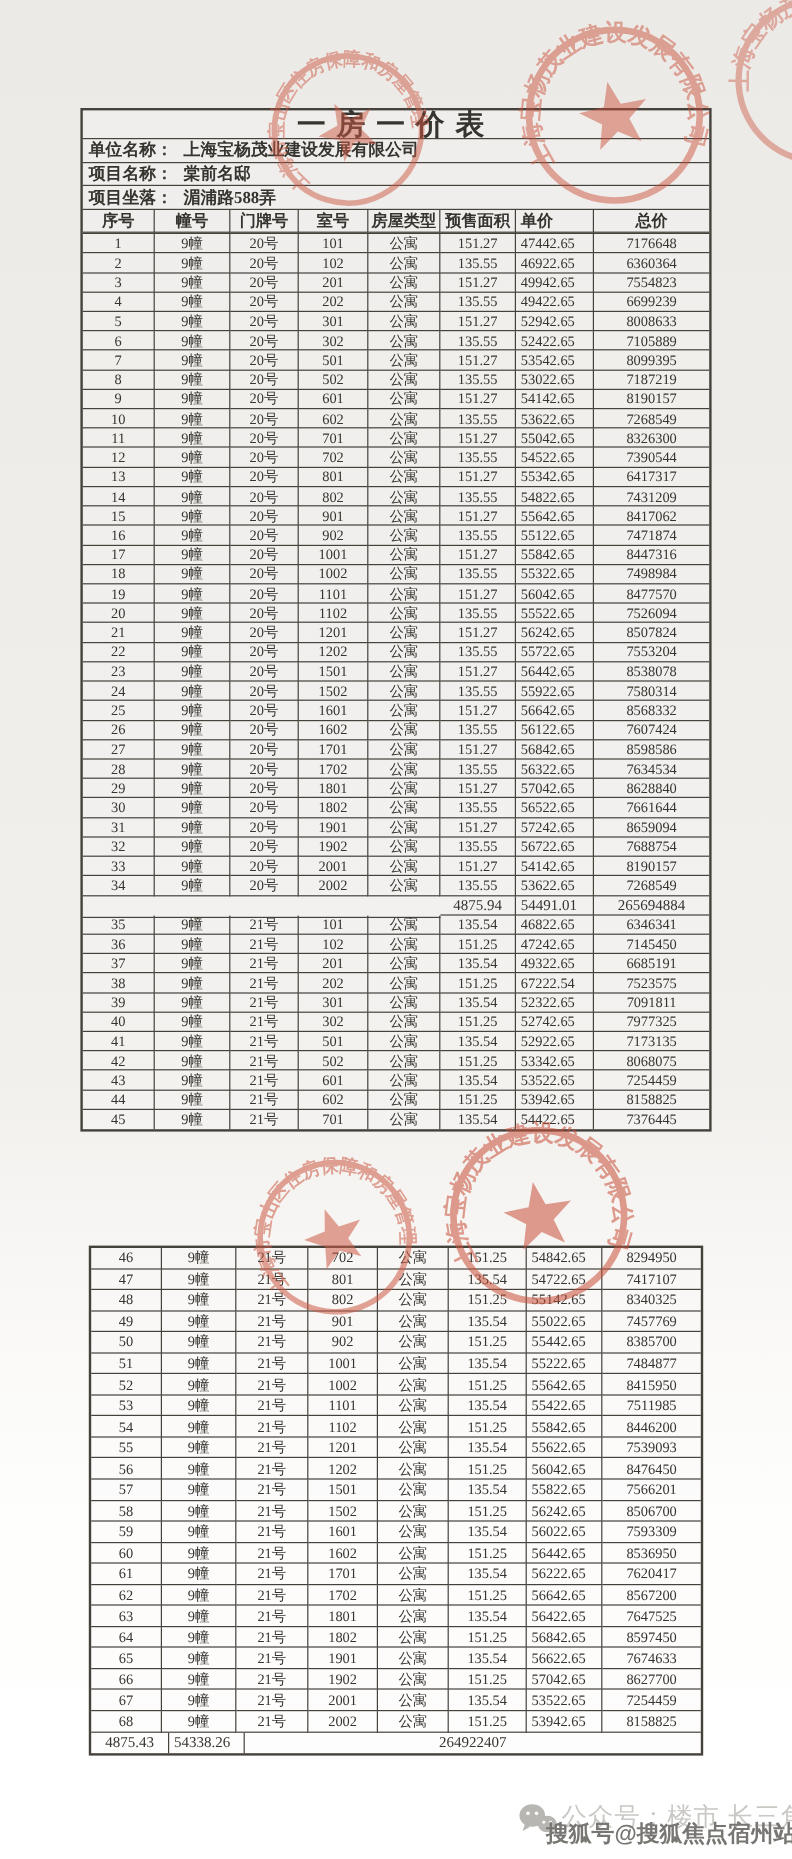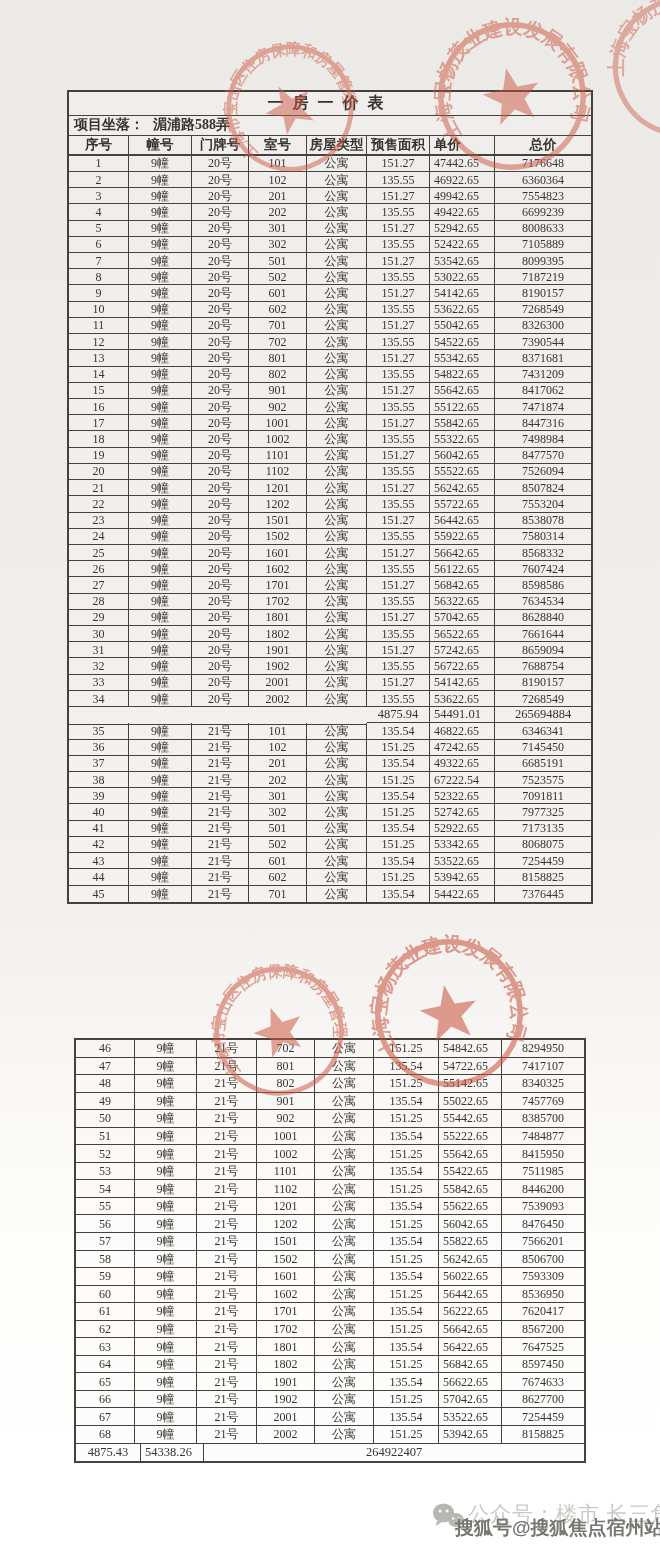--- a/index.html
+++ b/index.html
@@ -8,21 +8,21 @@
     background:linear-gradient(180deg,#eceae7 0%,#efeeeb 40%,#f1f0ed 58%,#f9f8f6 70%,#fefefd 82%,#ffffff 100%);
     font-family:"Liberation Serif","DejaVu Serif",serif;
     color:var(--ink,#36342f);
   }
   .stage{position:absolute;inset:0;}
   
   .price-table{position:absolute;border:2px solid var(--line,#45423c);box-sizing:border-box;background:rgba(250,249,247,.25);}
   #table1{left:67px;top:90px;width:526px;}
   #table2{left:74px;top:1038px;width:512px;}
   .title-row{height:23px;display:flex;align-items:center;justify-content:center;
-    font-size:16px;font-weight:bold;letter-spacing:9px;border-bottom:1px solid var(--line);}
+    font-size:24px;font-weight:bold;letter-spacing:9px;border-bottom:1px solid var(--line);}
   .info-row{height:18.7px;display:flex;align-items:center;padding-left:5px;
     font-size:14px;font-weight:bold;border-bottom:1px solid var(--line);white-space:nowrap;}
   .info-label{margin-right:9px;}
   .header-row{display:flex;height:19px;border-bottom:1px solid var(--line);text-align:center;}
   .header-row .cell{font-weight:bold;font-size:13.5px;}
   .trow{display:flex;}
   #table1 .trow{height:16.22px;}
   #table2 .trow{height:17.55px;justify-content:flex-end;}
   .cell{box-sizing:border-box;border-right:1px solid var(--line);border-bottom:1px solid var(--line);
     display:flex;align-items:center;justify-content:center;font-size:12px;line-height:1;
@@ -55,20 +55,28 @@
   .wm-icon{position:absolute;left:432px;top:14px;}
 </style>
 </head>
 <body>
 
 <div class="stage">
 
   <div class="price-table" id="table1">
     <div class="title-row">一房一价表</div>
     <div class="info-row">
+      <span class="info-label">单位名称：</span>
+      <span class="info-value">上海宝杨茂业建设发展有限公司</span>
+    </div>
+    <div class="info-row">
+      <span class="info-label">项目名称：</span>
+      <span class="info-value">棠前名邸</span>
+    </div>
+    <div class="info-row">
       <span class="info-label">项目坐落：</span>
       <span class="info-value">湄浦路588弄</span>
     </div>
     <div class="header-row" id="t1head">
         <div class="cell c0">序号</div>
         <div class="cell c1">幢号</div>
         <div class="cell c2">门牌号</div>
         <div class="cell c3">室号</div>
         <div class="cell c4">房屋类型</div>
         <div class="cell c5">预售面积</div>
@@ -197,21 +205,21 @@
           <div class="cell c7">7390544</div>
         </div>
         <div class="trow">
           <div class="cell c0">13</div>
           <div class="cell c1">9幢</div>
           <div class="cell c2">20号</div>
           <div class="cell c3">801</div>
           <div class="cell c4">公寓</div>
           <div class="cell c5">151.27</div>
           <div class="cell c6">55342.65</div>
-          <div class="cell c7">8371681</div>
+          <div class="cell c7">6417317</div>
         </div>
         <div class="trow">
           <div class="cell c0">14</div>
           <div class="cell c1">9幢</div>
           <div class="cell c2">20号</div>
           <div class="cell c3">802</div>
           <div class="cell c4">公寓</div>
           <div class="cell c5">135.55</div>
           <div class="cell c6">54822.65</div>
           <div class="cell c7">7431209</div>

